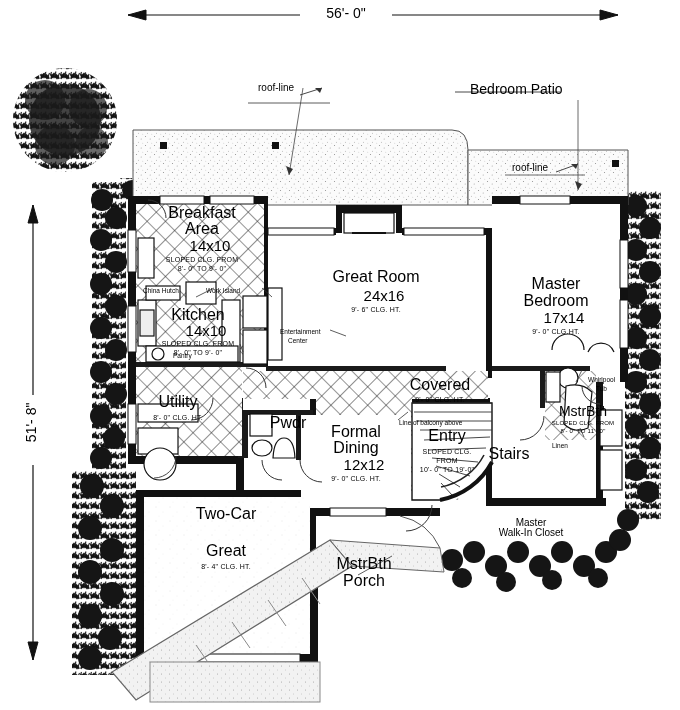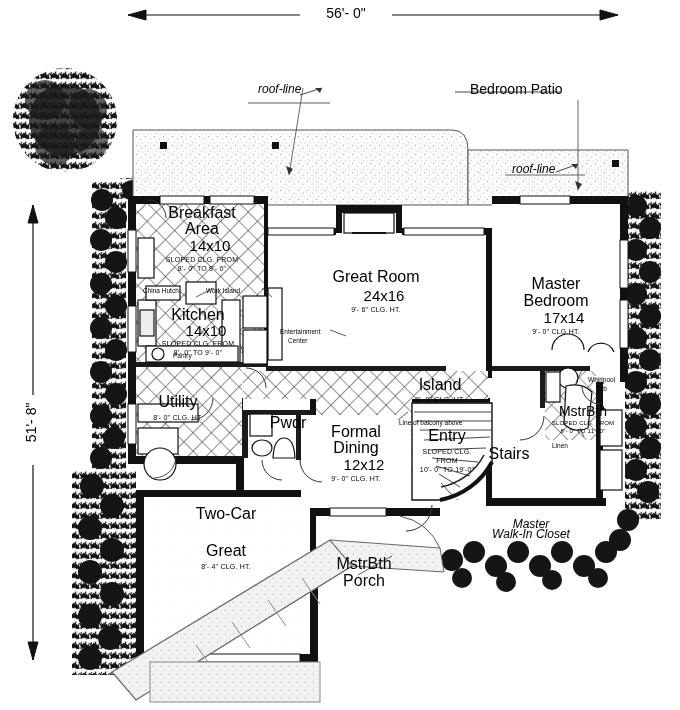--- a/index.html
+++ b/index.html
@@ -7,21 +7,21 @@
   body{
     width:680px;height:710px;overflow:hidden;position:relative;
     font-family:"Liberation Sans", sans-serif;color:#000;
   }
   #plan{position:absolute;left:0;top:0;width:680px;height:710px;}
   .lbl{position:absolute;white-space:nowrap;line-height:1.05;}
   .rm-name{font-size:15px;font-weight:400;text-align:center;}
   .rm-name.big{font-size:16px;}
   .rm-dim{font-size:15px;text-align:center;margin-left:8px;}
   .rm-clg{font-size:7px;text-align:center;letter-spacing:.2px;}
-  .note{font-size:12px;font-style:italic;}
+  .note{font-size:10px;}
   .note-sm{font-size:6.5px;}
   .dimtxt{font-size:14px;}
   .anno{font-size:14px;}
   .ctr{transform:translateX(-50%);text-align:center;}
   .vert{transform-origin:50% 50%;}
 </style>
 </head>
 <body>
 
 <svg id="plan" viewBox="0 0 680 710" xmlns="http://www.w3.org/2000/svg">
@@ -411,21 +411,21 @@
 
 <div class="lbl rm-name big ctr" style="left:356px;top:424px;">Formal</div>
 <div class="lbl rm-name big ctr" style="left:356px;top:440px;">Dining</div>
 <div class="lbl rm-dim ctr" style="left:356px;top:457px;">12x12</div>
 <div class="lbl rm-clg ctr" style="left:356px;top:475px;">9'- 0" CLG. HT.</div>
 
 <div class="lbl rm-name big ctr" style="left:226px;top:506px;">Two-Car</div>
 <div class="lbl rm-name big ctr" style="left:226px;top:543px;">Great</div>
 <div class="lbl rm-clg ctr" style="left:226px;top:563px;">8'- 4" CLG. HT.</div>
 
-<div class="lbl rm-name big ctr" style="left:440px;top:377px;">Island</div>
+<div class="lbl rm-name big ctr" style="left:440px;top:377px;">Covered</div>
 <div class="lbl rm-clg ctr" style="left:440px;top:396px;">9'- 0" CLG. HT.</div>
 
 <div class="lbl rm-name big ctr" style="left:447px;top:428px;">Entry</div>
 <div class="lbl rm-clg ctr" style="left:447px;top:448px;">SLOPED CLG.</div>
 <div class="lbl rm-clg ctr" style="left:447px;top:457px;">FROM</div>
 <div class="lbl rm-clg ctr" style="left:447px;top:466px;">10'- 0" TO 19'-0"</div>
 
 <div class="lbl rm-name big ctr" style="left:178px;top:394px;">Utility</div>
 <div class="lbl rm-clg ctr" style="left:178px;top:414px;">8'- 0" CLG. HT.</div>
 

